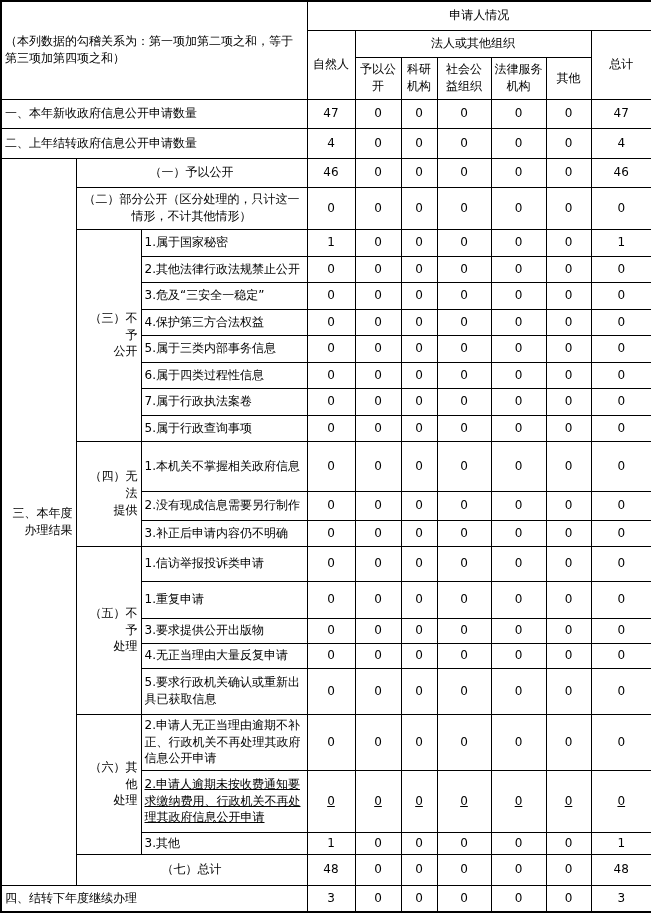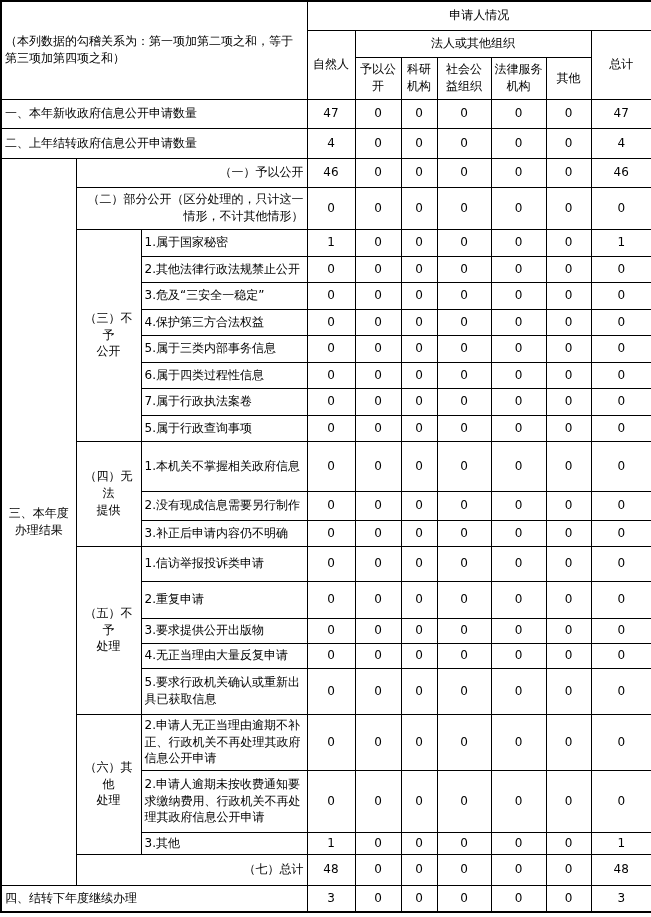--- a/index.html
+++ b/index.html
@@ -7,30 +7,30 @@
   table.report{
     border-collapse:collapse;table-layout:fixed;width:651px;
     border:2px solid #000;font-size:12px;
   }
   table.report td{
     border:1px solid #000;vertical-align:middle;line-height:1.4;
     overflow:hidden;padding:1px 3px;word-break:break-all;
   }
   td.v{text-align:center;}                 
   td.l{text-align:left;padding:2px 4px 2px 7px;}   
-  td.lm{text-align:right;padding:2px 4px 2px 5px;}  
+  td.lm{text-align:center;padding:2px 4px 2px 5px;}  
   td.li{text-align:left;padding:2px 3px 2px 2px;}  
-  td.g{text-align:center;padding:2px 2px 2px 4px;white-space:pre-line;} 
+  td.g{text-align:right;padding:2px 2px 2px 4px;white-space:pre-line;} 
   td.note{text-align:left;vertical-align:middle;padding:4px 8px 4px 6px;line-height:1.5;margin-top:15px;}
   
   tr.h22{height:22px;} tr.h25{height:25px;} tr.h26{height:26px;}
   tr.h27{height:27px;} tr.h29{height:29px;} tr.h30{height:30px;margin-top:18px;}
   tr.h31{height:31px;} tr.h35{height:35px;} tr.h37{height:37px;}
   tr.h42{height:42px;} tr.h46{height:46px;} tr.h50{height:50px;}
-  tr.h56{height:56px;} tr.h62{height:62px;}
+  tr.h56{height:56px;} tr.h62{height:62px;text-decoration:underline;}
 </style>
 </head>
 <body>
 
 <table class="report">
   <colgroup>
     <col style="width:75px">
       <col style="width:65px">
       <col style="width:166px">
     <col style="width:48px">
@@ -228,21 +228,21 @@
       <td class="li">1.信访举报投诉类申请</td>
       <td class="v">0</td>
       <td class="v">0</td>
       <td class="v">0</td>
       <td class="v">0</td>
       <td class="v">0</td>
       <td class="v">0</td>
       <td class="v">0</td>
     </tr>
     <tr class="h37">
-      <td class="li">2.重复申请</td>
+      <td class="li">1.重复申请</td>
       <td class="v">0</td>
       <td class="v">0</td>
       <td class="v">0</td>
       <td class="v">0</td>
       <td class="v">0</td>
       <td class="v">0</td>
       <td class="v">0</td>
     </tr>
     <tr class="h25">
       <td class="li">3.要求提供公开出版物</td>

